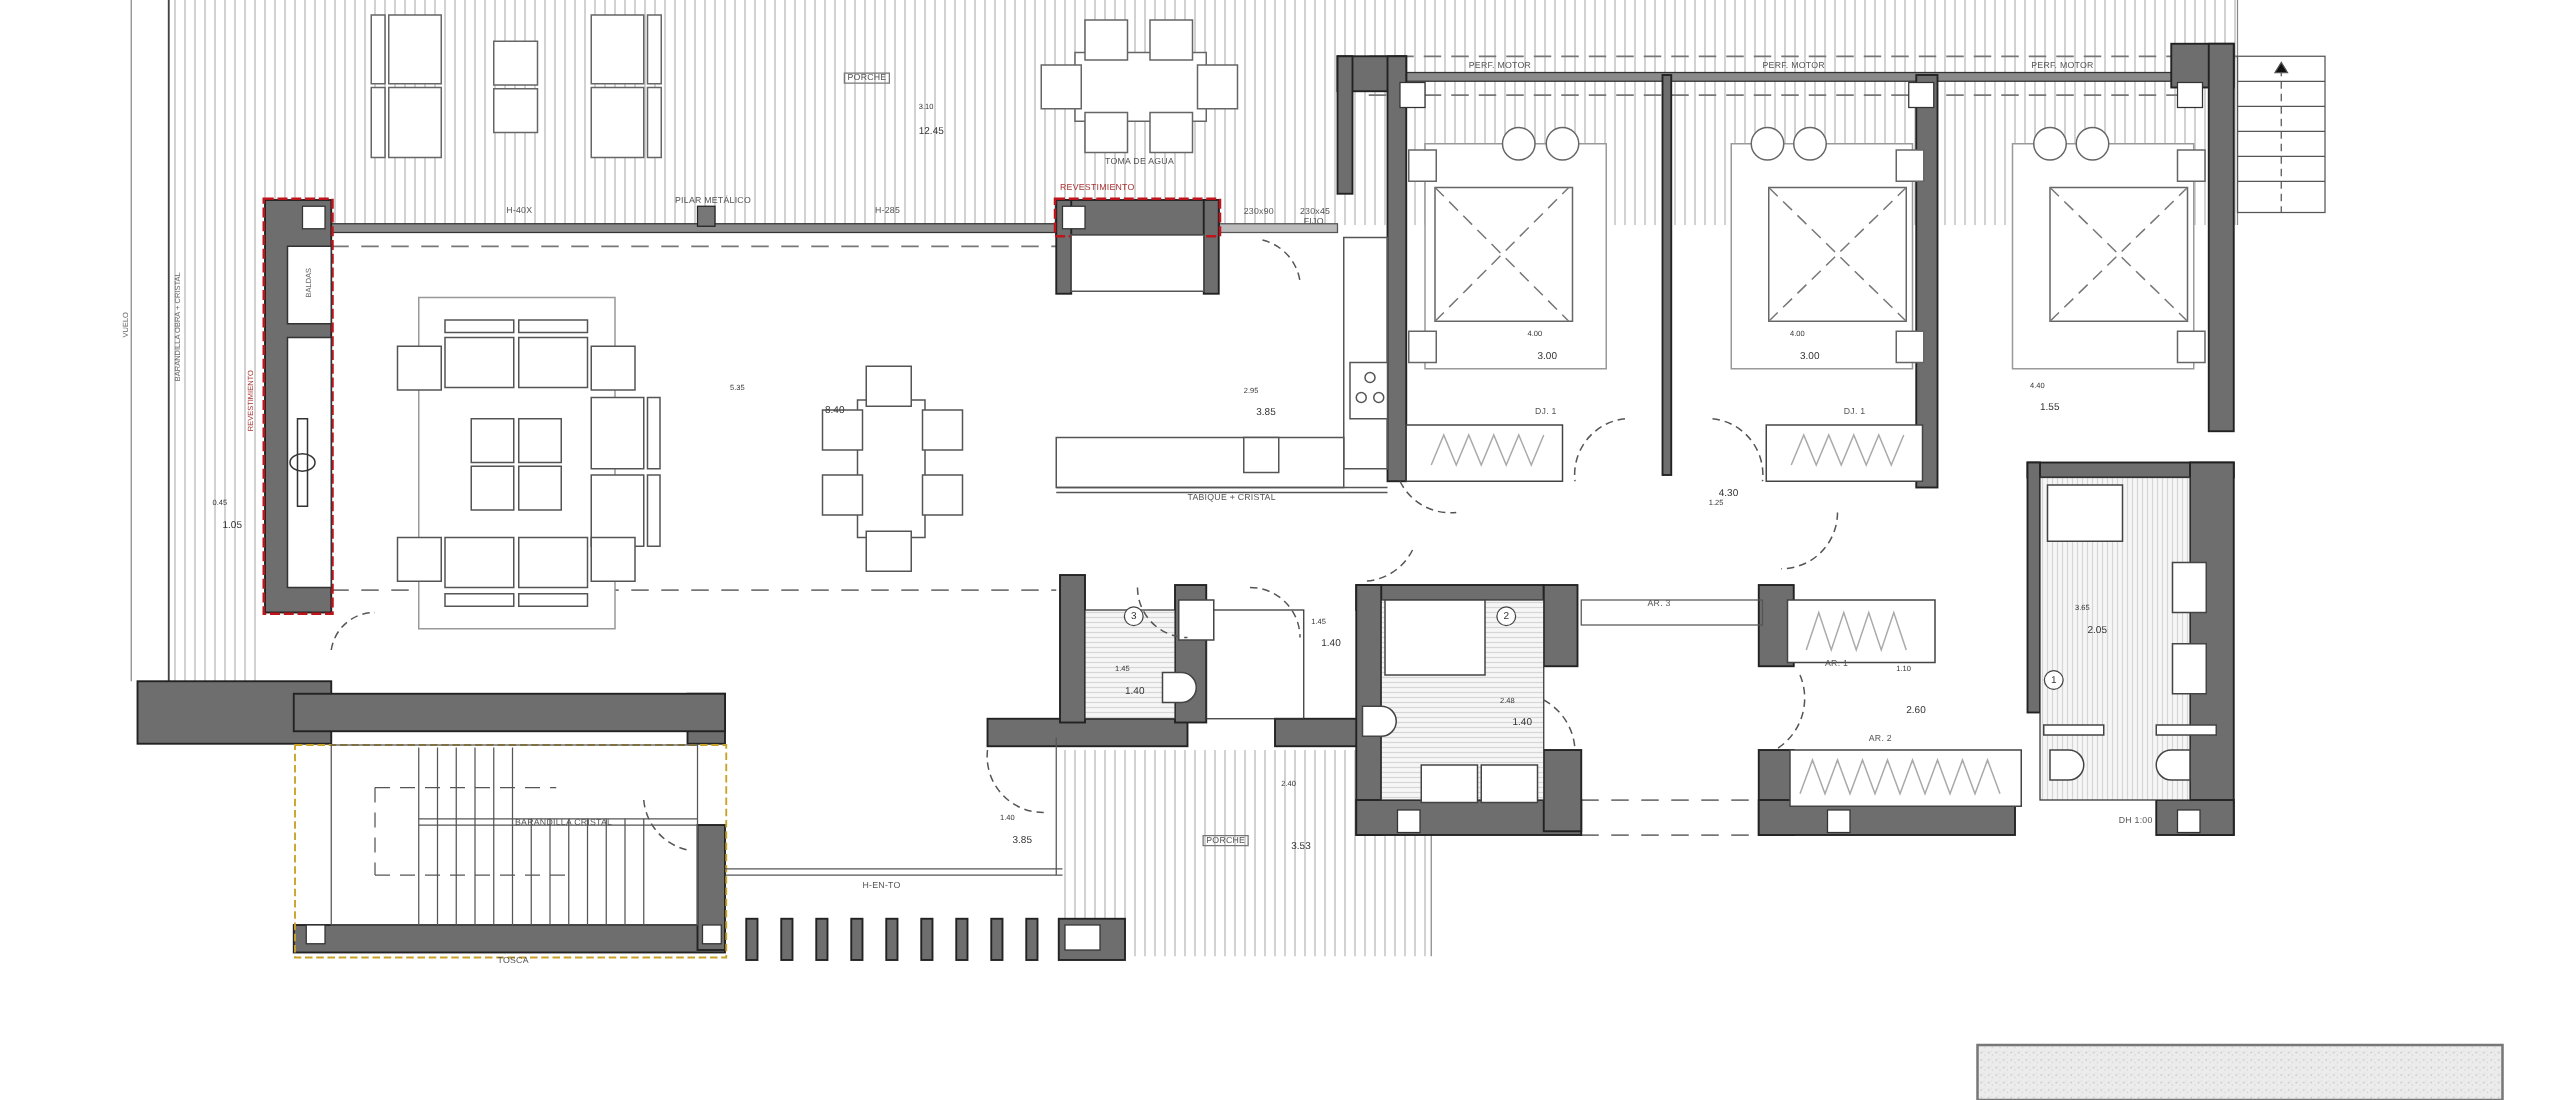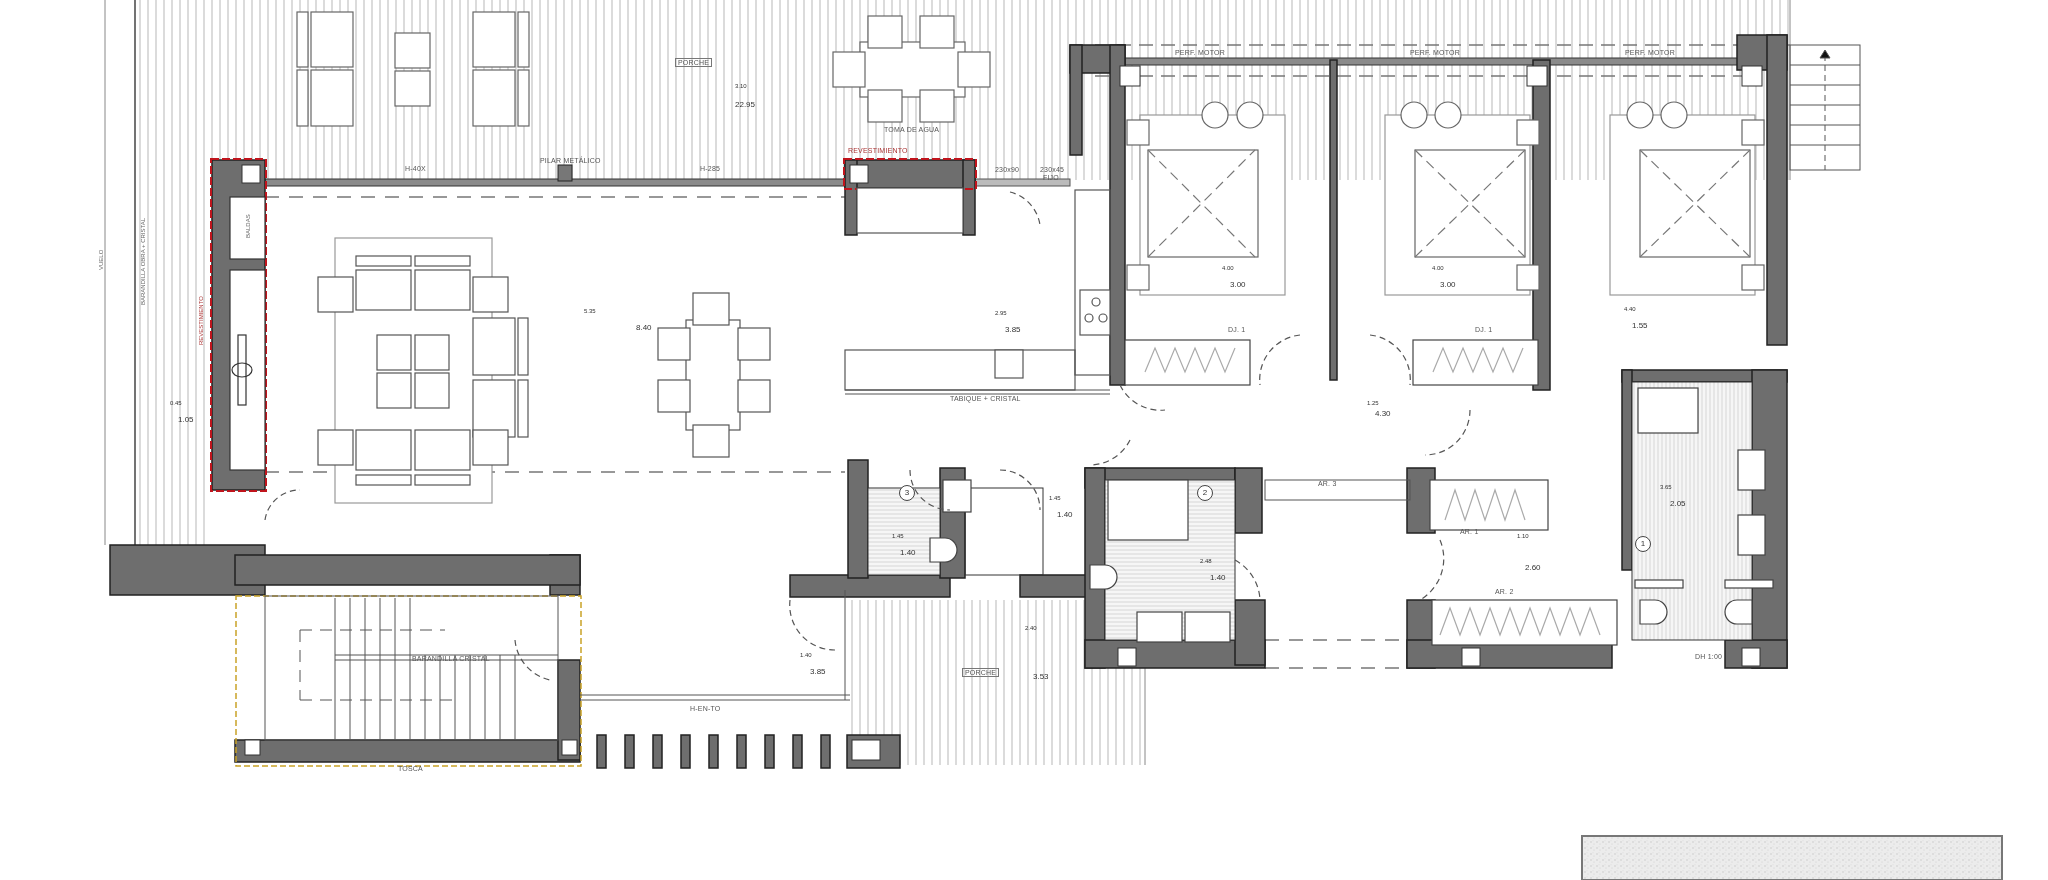--- a/index.html
+++ b/index.html
@@ -358,33 +358,33 @@
 <div class="lbl" style="left:1495px;top:588px;">AR. 2</div>
 <div class="lbl" style="left:1695px;top:653px;">DH 1:00</div>
 <div class="lbl" style="left:1318px;top:480px;">AR. 3</div>
 <div class="lbl" style="left:690px;top:705px;">H-EN-TO</div>
 
 <div class="vlbl" style="left:98px;top:270px;">VUELO</div>
 <div class="vlbl" style="left:140px;top:305px;">BARANDILLA OBRA + CRISTAL</div>
 <div class="vlbl" style="left:198px;top:345px;color:#a33;">REVESTIMIENTO</div>
 <div class="vlbl" style="left:245px;top:238px;">BALDAS</div>
 
-<div class="dim" style="left:735px;top:100px;">22.95</div>
+<div class="dim" style="left:735px;top:100px;">12.45</div>
 <div class="dim" style="left:735px;top:83px;font-size:6px;">3.10</div>
-<div class="dim" style="left:588px;top:323px;padding-left:48px;">8.40</div>
+<div class="dim" style="left:612px;top:323px;padding-left:48px;">8.40</div>
 <div class="dim" style="left:584px;top:308px;font-size:6px;">5.35</div>
 <div class="dim" style="left:1005px;top:325px;">3.85</div>
 <div class="dim" style="left:995px;top:310px;font-size:6px;">2.95</div>
 <div class="dim" style="left:1230px;top:280px;">3.00</div>
 <div class="dim" style="left:1222px;top:265px;font-size:6px;">4.00</div>
 <div class="dim" style="left:1440px;top:280px;">3.00</div>
 <div class="dim" style="left:1432px;top:265px;font-size:6px;">4.00</div>
 <div class="dim" style="left:1632px;top:321px;">1.55</div>
 <div class="dim" style="left:1624px;top:306px;font-size:6px;">4.40</div>
-<div class="dim" style="left:1375px;top:409px;text-align:right;">4.30</div>
+<div class="dim" style="left:1375px;top:390px;text-align:right;">4.30</div>
 <div class="dim" style="left:1367px;top:400px;font-size:6px;">1.25</div>
 <div class="dim" style="left:178px;top:415px;">1.05</div>
 <div class="dim" style="left:170px;top:400px;font-size:6px;">0.45</div>
 <div class="dim" style="left:900px;top:548px;">1.40</div>
 <div class="dim" style="left:892px;top:533px;font-size:6px;">1.45</div>
 <div class="dim" style="left:1057px;top:510px;">1.40</div>
 <div class="dim" style="left:1049px;top:495px;font-size:6px;">1.45</div>
 <div class="dim" style="left:1210px;top:573px;">1.40</div>
 <div class="dim" style="left:1200px;top:558px;font-size:6px;">2.48</div>
 <div class="dim" style="left:1525px;top:563px;">2.60</div>

